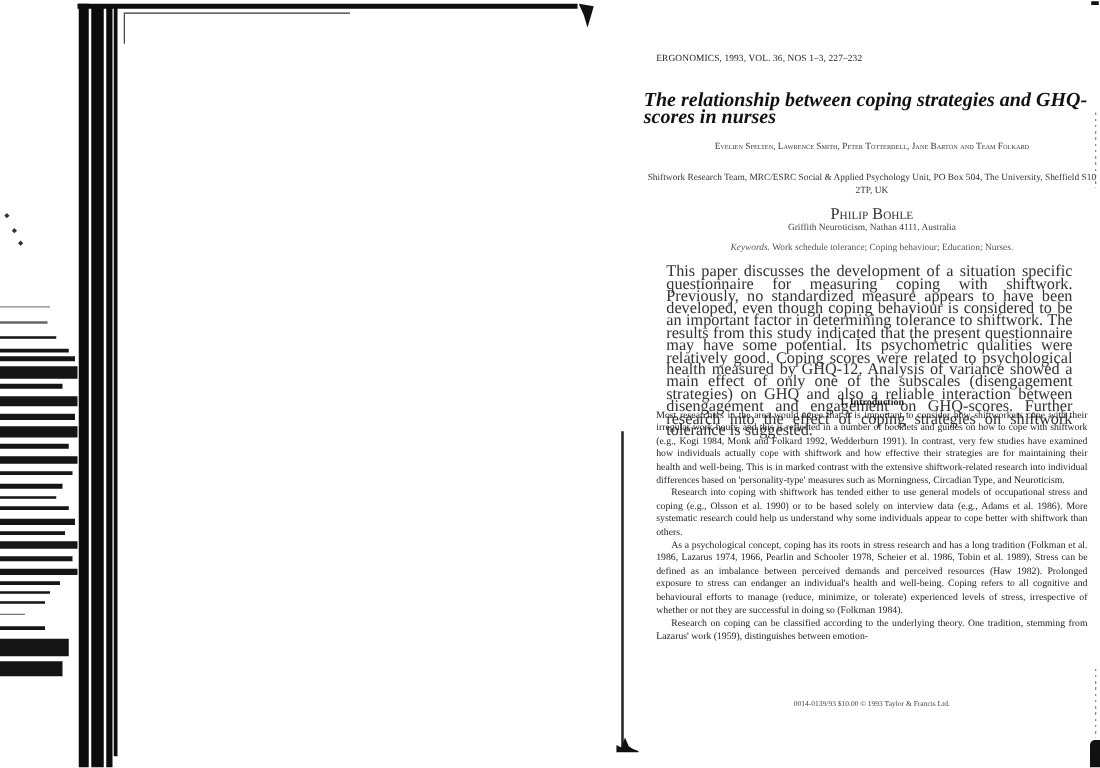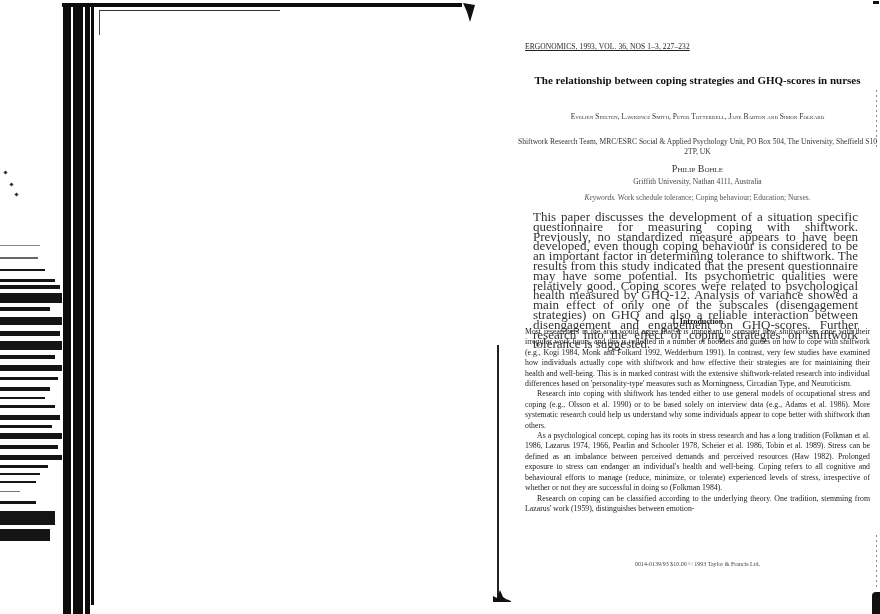--- a/index.html
+++ b/index.html
@@ -11,25 +11,25 @@
 
   
   .bind-bar { position: absolute; background: #0c0c0c; }
   .top-rule { position: absolute; background: #0c0c0c; }
   .scan-strip { position: absolute; left: 0; width: 62px; }
   .scan-line { position: absolute; left: 0; height: 3px; background: #151515; }
   .speck { position: absolute; width: 3px; height: 3px; background: #333; transform: rotate(45deg); }
 
   
   .rpage { position: absolute; left: 515px; top: 0; width: 365px; height: 614px; }
-  .journal-line { position: absolute; left: 10px; top: 42px; font-size: 7.5px; letter-spacing: 0.1px; color: #222; text-decoration: underline; }
-  .title { position: absolute; left: 0; top: 74px; width: 365px; text-align: center; font-weight: bold; font-size: 11px; line-height: 13px; color: #111; }
+  .journal-line { position: absolute; left: 10px; top: 42px; font-size: 7.5px; letter-spacing: 0.1px; color: #222; }
+  .title { position: absolute; left: 0; top: 74px; width: 365px; text-align: left; font-weight: bold; font-size: 16px; line-height: 13px; color: #111; font-style: italic; }
   .authors { position: absolute; left: 0; top: 112px; width: 365px; text-align: center; font-size: 7.5px; line-height: 10px; font-variant: small-caps; color: #333; }
   .affil { position: absolute; left: 0; top: 137px; width: 365px; text-align: center; font-size: 7.5px; line-height: 10px; color: #333; }
-  .author2 { position: absolute; left: 0; top: 163px; width: 365px; text-align: center; font-size: 10px; font-variant: small-caps; color: #333; }
+  .author2 { position: absolute; left: 0; top: 163px; width: 365px; text-align: center; font-size: 13px; font-variant: small-caps; color: #333; }
   .affil2 { position: absolute; left: 0; top: 177px; width: 365px; text-align: center; font-size: 7.5px; color: #444; }
   .keywords { position: absolute; left: 0; top: 193px; width: 365px; text-align: center; font-size: 7.5px; color: #555; }
   .keywords i { font-style: italic; }
   .abstract { position: absolute; left: 18px; top: 212px; width: 325px; font-size: 13px; line-height: 9.8px; text-align: justify; color: #333; }
   .section-head { position: absolute; left: 0; top: 317px; width: 365px; text-align: center; font-size: 8px; font-weight: bold; color: #111; }
   .body-text { position: absolute; left: 10px; top: 327px; width: 345px; font-size: 7.8px; line-height: 10.4px; text-align: justify; color: #1a1a1a; }
   .body-text p { margin: 0; text-indent: 12px; }
   .body-text p.first { text-indent: 0; }
   .footer-line { position: absolute; left: 0; top: 561px; width: 365px; text-align: center; font-size: 6px; color: #444; }
 
@@ -95,24 +95,24 @@
   <path d="M0 14 L0 8 L4 10 L7 2 L10 9 L13 11 L18 13 L18 14 Z" fill="#111"></path>
 </svg>
 <div class="right-edge-mark"></div>
 <div class="right-edge-dots" style="top:90px; height:60px;"></div>
 <div class="right-edge-dots" style="top:535px; height:55px;"></div>
 <div class="abs" style="left:873px; top:1px; width:6px; height:3px; background:#111;"></div>
 
 <div class="rpage">
   <div class="journal-line">ERGONOMICS, 1993, VOL. 36, NOS 1–3, 227–232</div>
   <div class="title">The relationship between coping strategies and GHQ-scores in nurses</div>
-  <div class="authors">Evelien Spelten, Lawrence Smith, Peter Totterdell, Jane Barton and Simon Folkard</div>
+  <div class="authors">Evelien Spelten, Lawrence Smith, Peter Totterdell, Jane Barton and Team Folkard</div>
   <div class="affil">Shiftwork Research Team, MRC/ESRC Social &amp; Applied Psychology Unit, PO Box 504, The University, Sheffield S10 2TP, UK</div>
   <div class="author2">Philip Bohle</div>
-  <div class="affil2">Griffith University, Nathan 4111, Australia</div>
+  <div class="affil2">Griffith Neuroticism, Nathan 4111, Australia</div>
   <div class="keywords">
     <i>Keywords.</i>
     <span>Work schedule tolerance; Coping behaviour; Education; Nurses.</span>
   </div>
   <div class="abstract">This paper discusses the development of a situation specific questionnaire for measuring coping with shiftwork. Previously, no standardized measure appears to have been developed, even though coping behaviour is considered to be an important factor in determining tolerance to shiftwork. The results from this study indicated that the present questionnaire may have some potential. Its psychometric qualities were relatively good. Coping scores were related to psychological health measured by GHQ-12. Analysis of variance showed a main effect of only one of the subscales (disengagement strategies) on GHQ and also a reliable interaction between disengagement and engagement on GHQ-scores. Further research into the effect of coping strategies on shiftwork tolerance is suggested.</div>
   <div class="section-head">1.  Introduction</div>
   <div class="body-text">
     <p class="first">Most researchers in the area would agree that it is important to consider how shiftworkers cope with their irregular work hours, and this is reflected in a number of booklets and guides on how to cope with shiftwork (e.g., Kogi 1984, Monk and Folkard 1992, Wedderburn 1991). In contrast, very few studies have examined how individuals actually cope with shiftwork and how effective their strategies are for maintaining their health and well-being. This is in marked contrast with the extensive shiftwork-related research into individual differences based on 'personality-type' measures such as Morningness, Circadian Type, and Neuroticism.</p>
     <p>Research into coping with shiftwork has tended either to use general models of occupational stress and coping (e.g., Olsson et al. 1990) or to be based solely on interview data (e.g., Adams et al. 1986). More systematic research could help us understand why some individuals appear to cope better with shiftwork than others.</p>
     <p>As a psychological concept, coping has its roots in stress research and has a long tradition (Folkman et al. 1986, Lazarus 1974, 1966, Pearlin and Schooler 1978, Scheier et al. 1986, Tobin et al. 1989). Stress can be defined as an imbalance between perceived demands and perceived resources (Haw 1982). Prolonged exposure to stress can endanger an individual's health and well-being. Coping refers to all cognitive and behavioural efforts to manage (reduce, minimize, or tolerate) experienced levels of stress, irrespective of whether or not they are successful in doing so (Folkman 1984).</p>

